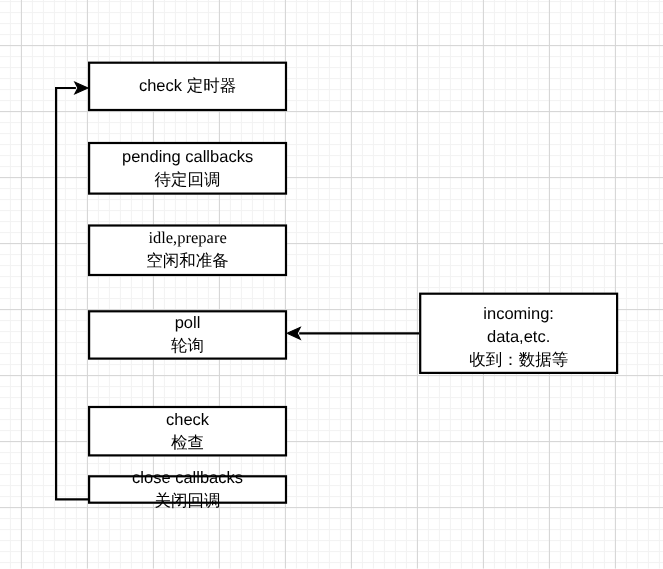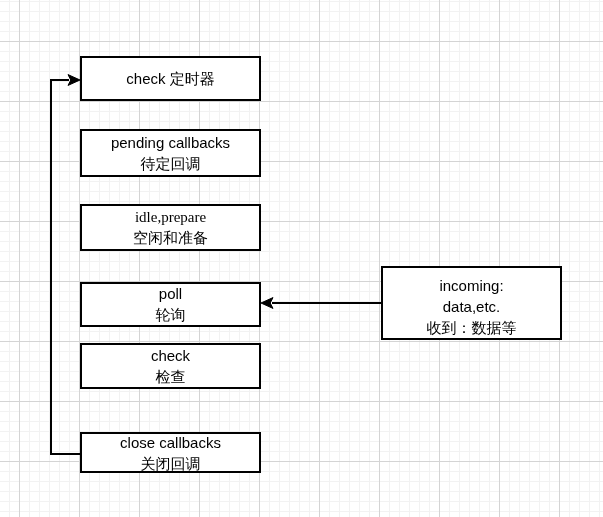--- a/index.html
+++ b/index.html
@@ -53,22 +53,22 @@
     text-align: center;
     color: #000000;
     font-size: 15px;
     line-height: 21px;
     white-space: nowrap;
   }
   .n-timers  { left: 80px;  top: 56px;  width: 181px; height: 45px; }
   .n-pending { left: 80px;  top: 129px; width: 181px; height: 48px; }
   .n-idle    { left: 80px;  top: 204px; width: 181px; height: 47px; font-family: Liberation Serif, serif; }
   .n-poll    { left: 80px;  top: 282px; width: 181px; height: 45px; justify-content: flex-end; }
-  .n-check   { left: 80px;  top: 343px; width: 181px; height: 46px; }
-  .n-close   { left: 80px;  top: 432px; width: 181px; height: 41px; }
+  .n-check   { left: 80px;  top: 369px; width: 181px; height: 46px; }
+  .n-close   { left: 80px;  top: 432px; width: 181px; height: 26px; }
   .n-incoming{ left: 381px; top: 266px; width: 181px; height: 74px; justify-content: flex-end; }
 </style>
 </head>
 <body>
 
 <div class="canvas">
 
   <svg class="connectors" viewBox="0 0 603 517">
 
     <polyline class="edge" points="80,454 51,454 51,80 69,80"></polyline>

